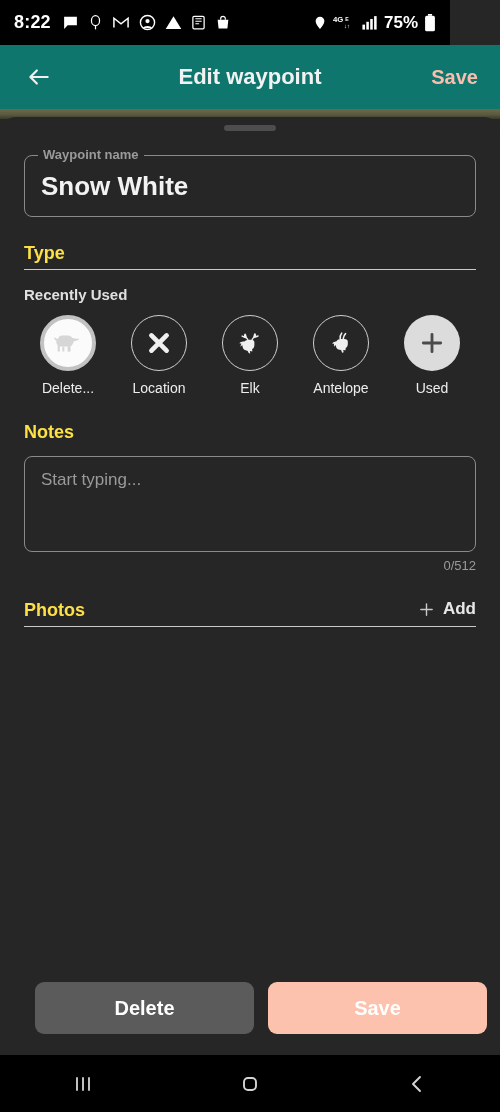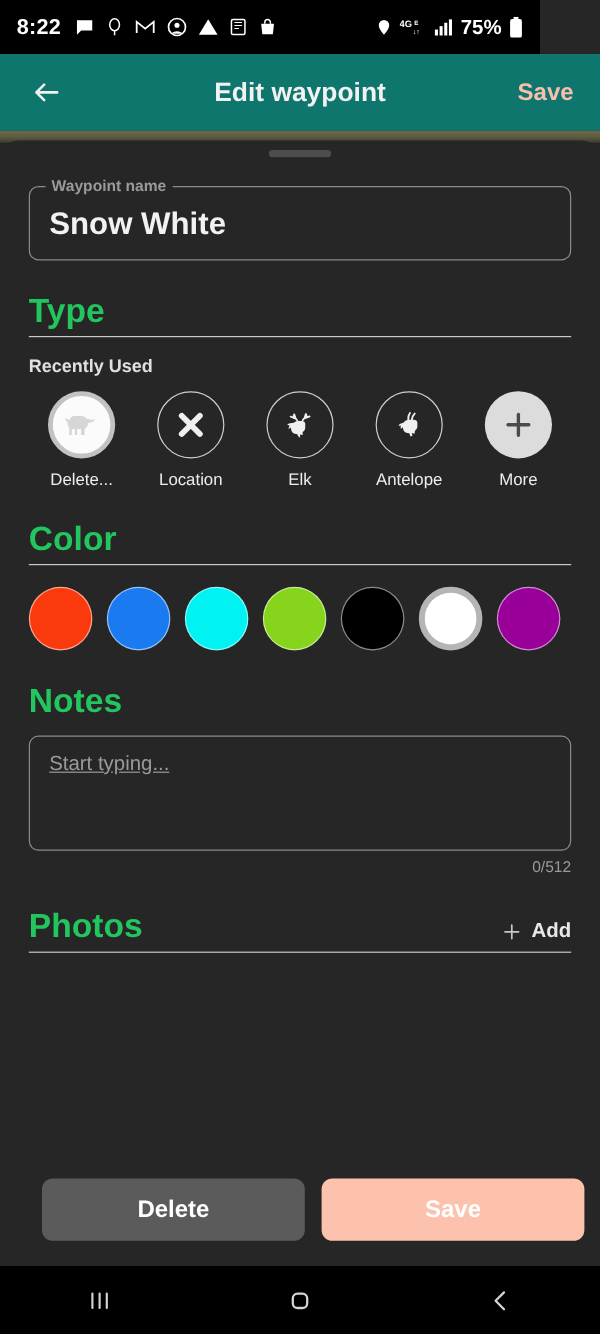--- a/index.html
+++ b/index.html
@@ -67,21 +67,21 @@
     position:absolute; top:-8px; left:14px; padding:0 5px;
     background:#262626; font-size:13px; font-weight:700; color:#9a9a9a;
   }
 
   
   .section { margin-top:26px; }
   .sec-head {
     display:flex; align-items:flex-end; justify-content:space-between;
     border-bottom:1px solid #c9c9c9; padding-bottom:5px;
   }
-  .sec-title { font-size:28px; font-weight:700; color:#22c55e; }
+  .sec-title { font-size:18px; font-weight:700; color:#fde047; }
   .sec-action {
     display:flex; align-items:center; gap:8px;
     font-size:17px; font-weight:700; color:#e8e8e8; cursor:pointer; padding-bottom:2px;
   }
   .sub-label { font-size:15px; font-weight:700; color:#e0e0e0; margin-top:16px; }
 
   
   .type-row { display:flex; gap:0; justify-content:space-between; margin-top:12px; }
   .type-item { width:88px; display:flex; flex-direction:column; align-items:center; cursor:pointer; }
   .type-circle {
@@ -104,21 +104,21 @@
     width:53px; height:53px; border-radius:50%; flex:0 0 auto;
     border:1px solid rgba(255,255,255,.55); cursor:pointer;
   }
   .sw.selected { border:5px solid #b5b5b5; }
 
   
   .notes-box {
     margin-top:13px; height:96px; border:1px solid #8a8a8a;
     border-radius:8px; padding:13px 16px;
   }
-  .notes-ph { font-size:17px; color:#9a9a9a;text-decoration:underline; }
+  .notes-ph { font-size:17px; color:#9a9a9a; }
   .counter { text-align:right; font-size:13px; color:#9a9a9a; margin-top:6px; }
 
   
   .btn-row {
     position:absolute; left:11px; bottom:21px; width:500px;
     display:flex; gap:14px; padding:0 24px;
   }
   .btn {
     flex:1; height:52px; border-radius:9px; border:none; cursor:pointer;
     font-size:20px; font-weight:700; font-family:"Liberation Sans", sans-serif;
@@ -283,40 +283,26 @@
             </div>
             <div class="type-label">Antelope</div>
           </div>
 
           <div class="type-item">
             <div class="type-circle filled">
               <svg width="26" height="26" viewBox="0 0 24 24">
                   <path d="M12 4v16M4 12h16" stroke="#4a4a4a" stroke-width="2.6" stroke-linecap="round"></path>
                 </svg>
             </div>
-            <div class="type-label">More</div>
+            <div class="type-label">Used</div>
           </div>
 
         </div>
       </div>
 
-      <div class="section">
-        <div class="sec-head">
-          <span class="sec-title">Color</span>
-        </div>
-        <div class="color-row">
-          <div class="sw" style="background: rgb(250, 58, 12);"></div>
-          <div class="sw" style="background: rgb(26, 123, 240);"></div>
-          <div class="sw" style="background: rgb(0, 242, 242);"></div>
-          <div class="sw" style="background: rgb(134, 212, 27);"></div>
-          <div class="sw" style="background: rgb(0, 0, 0);"></div>
-          <div class="sw selected" style="background: rgb(255, 255, 255);"></div>
-          <div class="sw" style="background: rgb(153, 0, 153);"></div>
-        </div>
-      </div>
 
       <div class="section">
         <div class="sec-title">Notes</div>
         <div class="notes-box">
           <span class="notes-ph">Start typing...</span>
         </div>
         <div class="counter">0/512</div>
       </div>
 
       <div class="section">

